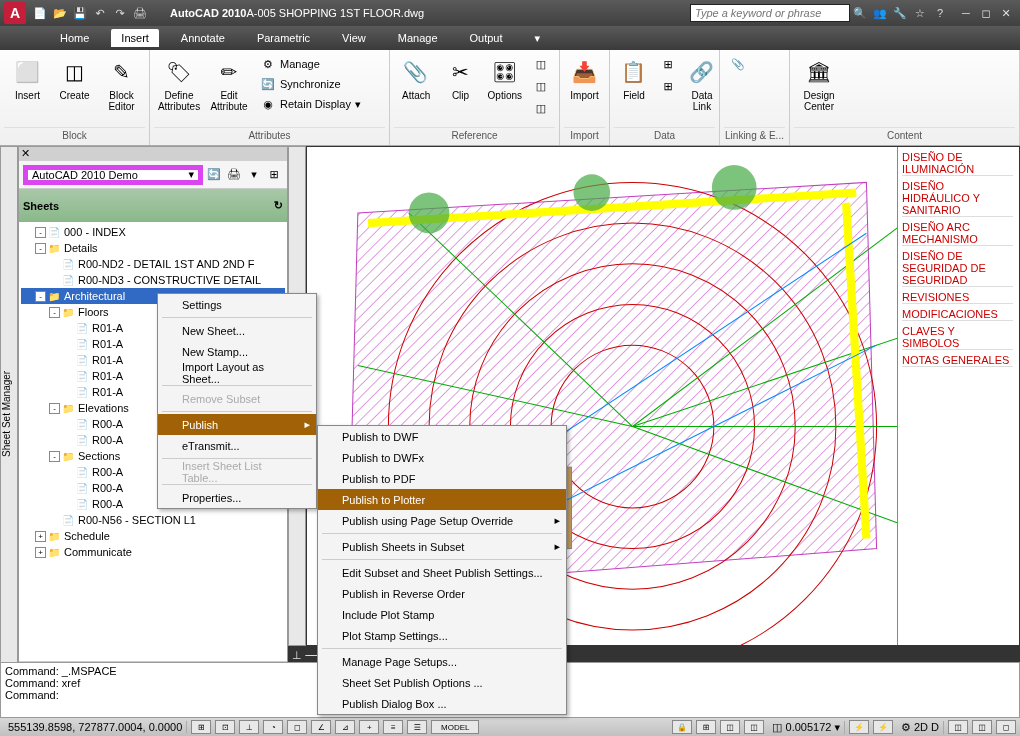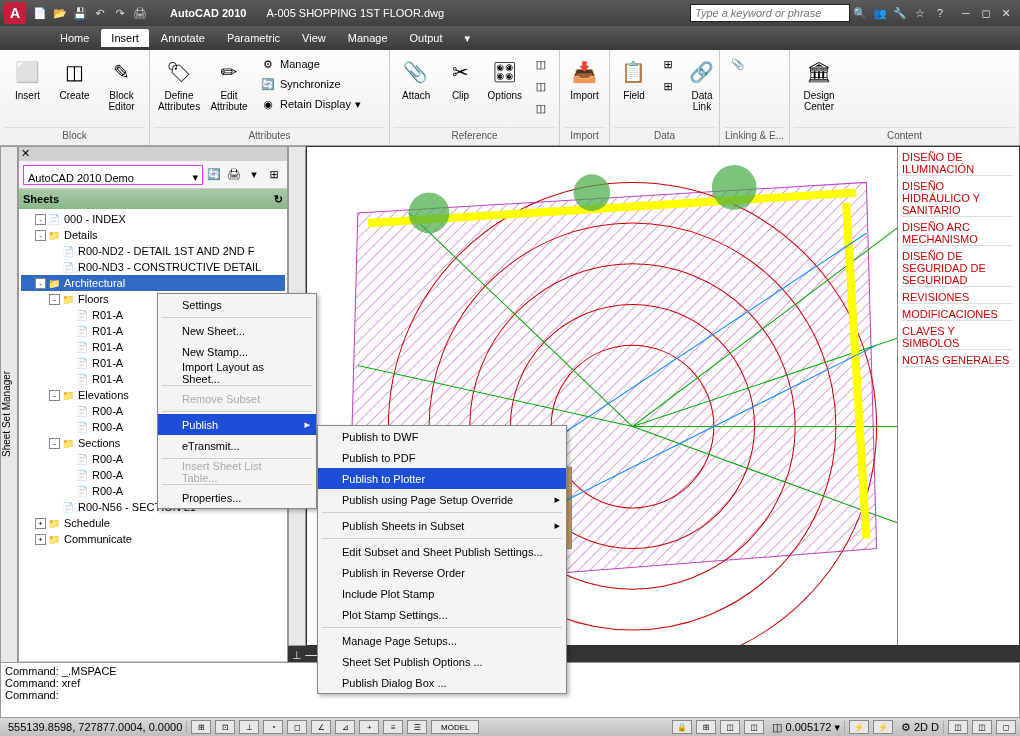--- a/index.html
+++ b/index.html
@@ -1,55 +1,55 @@
 <!DOCTYPE html>
 <html><head>
 <meta charset="utf-8">
 <style>
 *{box-sizing:border-box;margin:0;padding:0;font-family:"Segoe UI",Tahoma,sans-serif;font-size:11px;user-select:none}
 body{width:1020px;height:736px;background:#e6e6e6;overflow:hidden;position:relative}
 .titlebar{height:26px;background:linear-gradient(#5a5a5a,#404040);display:flex;align-items:center;color:#fff;padding:0 4px}
 .app-logo{width:22px;height:22px;background:#c41e3a;border-radius:2px;display:flex;align-items:center;justify-content:center;font-weight:bold;color:#fff;font-size:14px;margin-right:4px}
 .qat-icon{width:16px;height:16px;margin:0 2px;display:inline-flex;align-items:center;justify-content:center;color:#ddd;cursor:pointer}
 .title-text{margin-left:20px;font-weight:bold}
-.title-file{margin-left:20px}
+.title-file{margin-left:0}
 .title-search{margin-left:auto;width:160px;height:18px;background:#fff;border:1px solid #222;padding:0 4px;font-style:italic;color:#999}
 .win-btns{display:flex;margin-left:6px}
 .win-btn{width:18px;height:16px;display:flex;align-items:center;justify-content:center;color:#ddd;cursor:pointer;margin:0 1px}
-.menubar{height:24px;background:linear-gradient(#5a5a5a,#3a3a3a);display:flex;align-items:center;padding:0 50px 0 50px;gap:2px}
+.menubar{height:24px;background:linear-gradient(#5a5a5a,#3a3a3a);display:flex;align-items:center;padding:0 50px 0 50px;gap:12px}
 .menu-item{padding:3px 10px;color:#fff;cursor:pointer}
 .menu-item.active{background:#fff;color:#000;border-radius:2px 2px 0 0}
 .ribbon{height:96px;background:linear-gradient(#fdfdfd,#f0f0f0);border-bottom:1px solid #aaa;display:flex}
 .ribbon-panel{border-right:1px solid #ccc;display:flex;flex-direction:column;padding:2px 4px}
 .panel-content{flex:1;display:flex;align-items:flex-start;gap:4px;padding:2px}
 .panel-label{text-align:center;font-size:10px;color:#555;padding:2px 0;border-top:1px solid #e0e0e0}
 .big-btn{display:flex;flex-direction:column;align-items:center;width:46px;padding:2px;cursor:pointer}
 .big-btn .icon{width:32px;height:32px;display:flex;align-items:center;justify-content:center;font-size:20px}
 .big-btn .lbl{font-size:10px;text-align:center;line-height:1.1;margin-top:2px}
 .small-btn{display:flex;align-items:center;height:20px;padding:0 4px;cursor:pointer;gap:4px}
 .small-btn .icon{width:16px;height:16px;display:inline-flex;align-items:center;justify-content:center}
 .main-area{position:absolute;top:146px;left:0;right:0;bottom:54px;display:flex;background:#555}
 .ssm-tab{width:18px;background:#e8e8e8;writing-mode:vertical-rl;text-orientation:mixed;text-align:center;padding:8px 0;border:1px solid #999;font-size:10px;transform:rotate(180deg)}
 .ssm-panel{width:270px;background:#f5f5f5;border:1px solid #999;display:flex;flex-direction:column}
 .ssm-header{height:28px;display:flex;align-items:center;padding:0 4px;gap:2px;border-bottom:1px solid #ccc}
-.ssm-combo{flex:1;height:20px;border:1px solid #d946ef;background:#fff;padding:0 4px;display:flex;align-items:flex-end;justify-content:space-between}
+.ssm-combo{flex:1;height:20px;border:5px solid #d946ef;background:#fff;padding:0 4px;display:flex;align-items:center;justify-content:space-between}
 .ssm-tool{width:18px;height:18px;display:flex;align-items:center;justify-content:center;cursor:pointer}
-.ssm-subhead{height:20px;background:linear-gradient(#a8c8a8,#8ab88a);padding:0 4px;display:flex;align-items:center;font-weight:bold}
+.ssm-subhead{height:33px;background:linear-gradient(#a8c8a8,#8ab88a);padding:0 4px;display:flex;align-items:center;font-weight:bold}
 .tree{flex:1;background:#fff;overflow:hidden;padding:2px;font-size:11px}
 .tree-item{display:flex;align-items:center;height:16px;cursor:pointer;white-space:nowrap}
 .tree-toggle{width:11px;height:11px;border:1px solid #888;display:inline-flex;align-items:center;justify-content:center;font-size:8px;margin-right:2px;background:#fff}
 .tree-icon{width:14px;height:14px;display:inline-flex;align-items:center;justify-content:center;margin-right:2px;font-size:10px}
 .tree-item.selected{background:#316ac5;color:#fff}
 .tree-item.selected .tree-toggle{color:#000}
 .drawing-area{flex:1;position:relative;background:#fff;border:1px solid #333;overflow:hidden}
 .drawing-svg{width:100%;height:100%}
 .sheet-list-tab{width:18px;background:#e8e8e8;writing-mode:vertical-rl;text-orientation:mixed;text-align:center;padding:4px 0;font-size:10px;transform:rotate(180deg);border:1px solid #999}
 .context-menu{position:absolute;background:#f4f4f4;border:1px solid #888;box-shadow:2px 2px 4px rgba(0,0,0,0.3);z-index:100;min-width:160px}
 .ctx-item{height:21px;display:flex;align-items:center;padding:0 20px 0 24px;cursor:pointer;position:relative}
-.ctx-item.highlighted{background:#1d4ed8;color:#fff}
+.ctx-item.highlighted{background:#a16207;color:#fff}
 .ctx-item.disabled{color:#aaa}
 .ctx-sep{height:1px;background:#ccc;margin:2px 4px}
 .ctx-arrow{position:absolute;right:6px}
 .tabs-row{height:18px;background:#e0e0e0;display:flex;align-items:center;padding:0 4px;border-top:1px solid #999}
 .tab-btn{padding:1px 10px;border:1px solid #999;background:#f8f8f8;cursor:pointer;font-size:10px;margin-right:1px}
 .tab-btn.active{background:#fff;border-bottom:1px solid #fff}
 .cmd-area{position:absolute;bottom:18px;left:0;right:0;height:56px;background:#fff;border:1px solid #999;padding:2px 4px;font-family:"Consolas",monospace;font-size:11px;overflow:hidden}
 .statusbar{position:absolute;bottom:0;left:0;right:0;height:18px;background:linear-gradient(#d8d8d8,#c0c0c0);display:flex;align-items:center;padding:0 4px;font-size:10px;gap:4px}
 .status-cell{padding:0 4px;border-right:1px solid #aaa}
 .sb-btn{width:20px;height:14px;border:1px solid #888;background:#e8e8e8;display:inline-flex;align-items:center;justify-content:center;font-size:8px;cursor:pointer}
@@ -412,20 +412,21 @@
     <div class="ctx-sep"></div>
     <div class="ctx-item highlighted">Publish<span class="ctx-arrow">▸</span></div>
     <div class="ctx-item">eTransmit...</div>
     <div class="ctx-sep"></div>
     <div class="ctx-item disabled">Insert Sheet List Table...</div>
     <div class="ctx-sep"></div>
     <div class="ctx-item">Properties...</div>
   </div>
 <div class="context-menu" style="left: 317px; top: 425px; width: 250px;" id="ctx2">
     <div class="ctx-item">Publish to DWF</div>
+    <div class="ctx-item">Publish to DWFx</div>
     <div class="ctx-item">Publish to PDF</div>
     <div class="ctx-item highlighted">Publish to Plotter</div>
     <div class="ctx-item">Publish using Page Setup Override<span class="ctx-arrow">▸</span></div>
     <div class="ctx-sep"></div>
     <div class="ctx-item">Publish Sheets in Subset<span class="ctx-arrow">▸</span></div>
     <div class="ctx-sep"></div>
     <div class="ctx-item">Edit Subset and Sheet Publish Settings...</div>
     <div class="ctx-item">Publish in Reverse Order</div>
     <div class="ctx-item">Include Plot Stamp</div>
     <div class="ctx-item">Plot Stamp Settings...</div>

